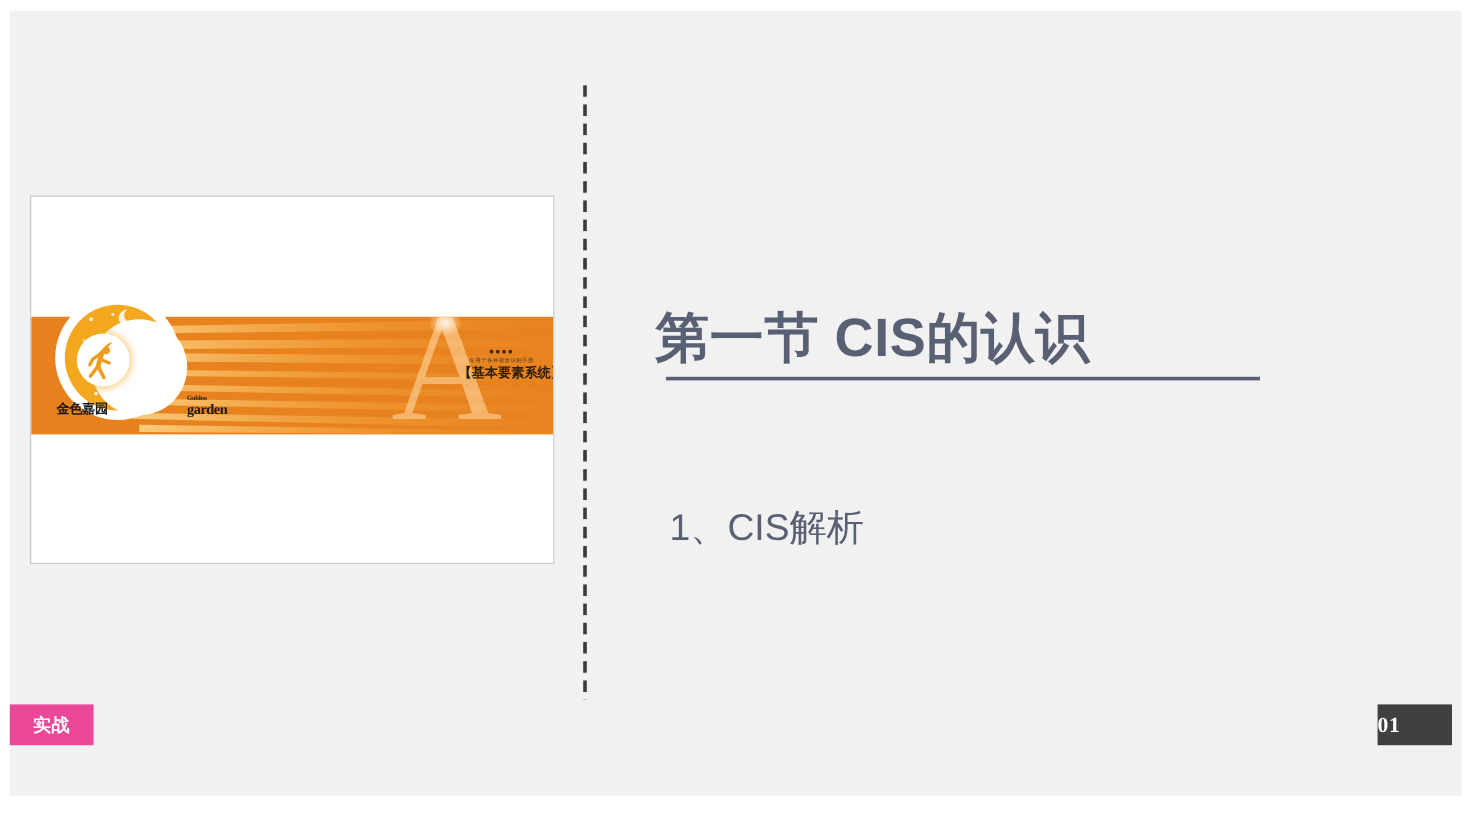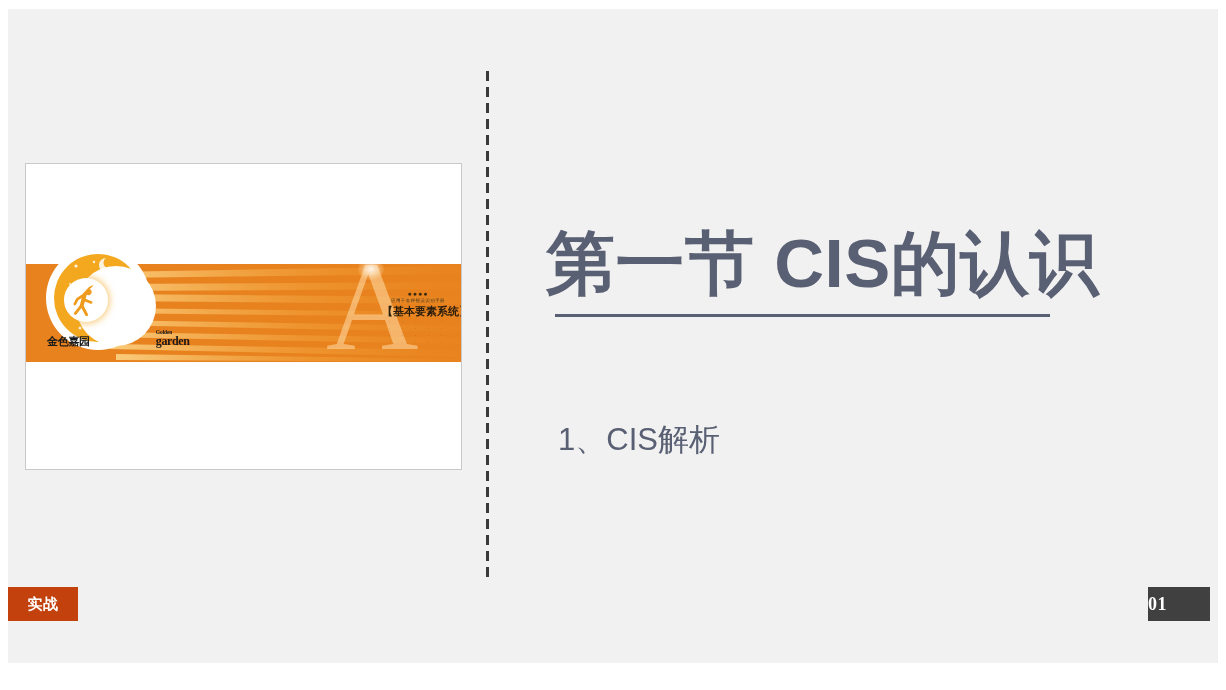--- a/index.html
+++ b/index.html
@@ -229,22 +229,22 @@
     height: 512px;
     background-image: linear-gradient(to bottom, #3a3a3a 0px, #3a3a3a 10px, rgba(0,0,0,0) 10px, rgba(0,0,0,0) 16px);
     background-size: 3px 16px;
     background-repeat: repeat-y;
   }
 
   
   #title-main {
     position: absolute;
     left: 538px;
-    top: 214px;
-    font-size: 69px;
+    top: 232px;
+    font-size: 45px;
     line-height: 82px;
     font-weight: 700;
     color: #5a6073;
     letter-spacing: 0.5px;
     white-space: nowrap;
   }
   #title-rule {
     position: absolute;
     left: 547px;
     top: 305px;
@@ -279,21 +279,21 @@
     white-space: nowrap;
   }
 
   
   #footer-tag {
     position: absolute;
     left: 0;
     top: 578px;
     width: 70px;
     height: 34px;
-    background: #c2410c;
+    background: #ec4899;
     display: flex;
     align-items: center;
     justify-content: center;
   }
   #footer-tag-label {
     font-size: 15px;
     font-weight: 700;
     color: #ffffff;
     letter-spacing: 0.5px;
   }

